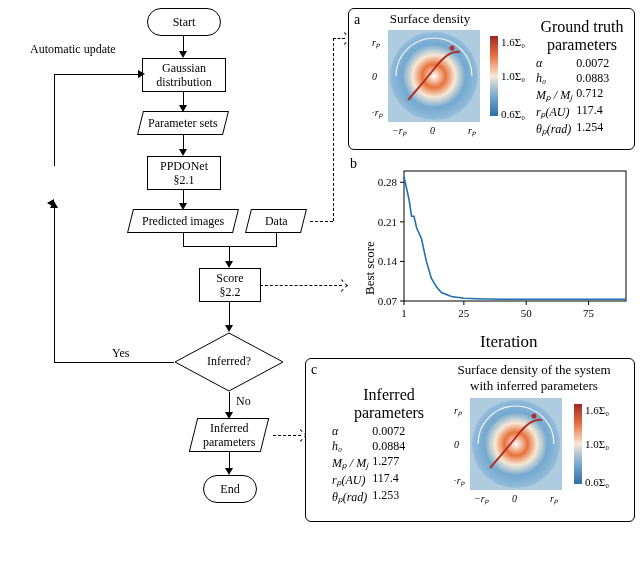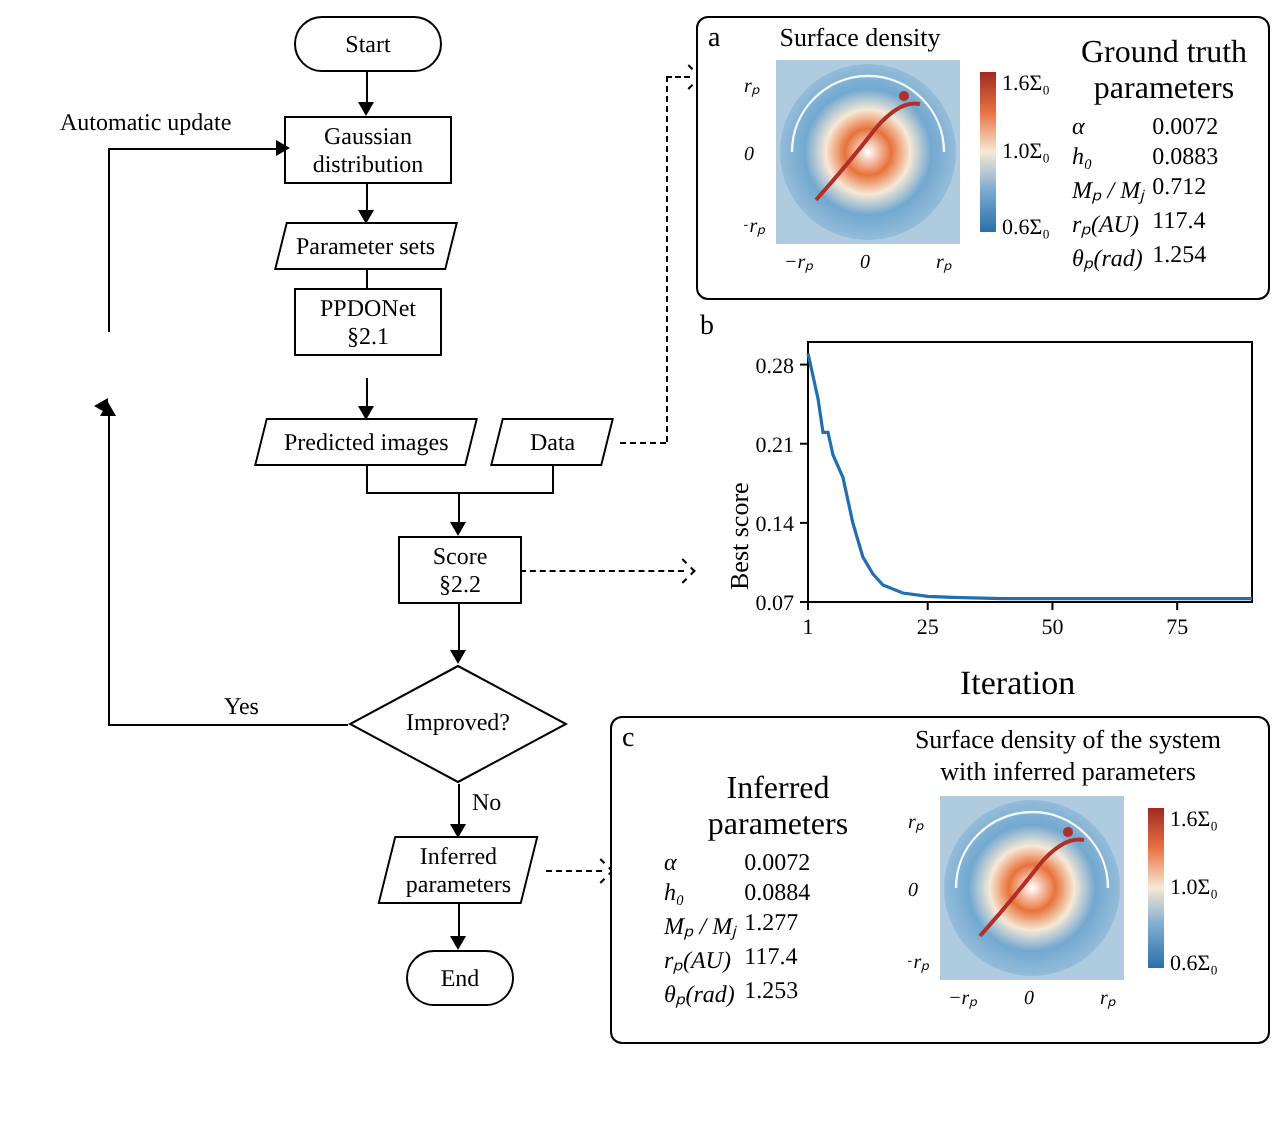--- a/index.html
+++ b/index.html
@@ -60,21 +60,21 @@
 <div class="ah" style="left:179px;top:105px"></div>
 
 <div class="node" style="left:140px;top:112px;width:86px;height:22px">
   <div class="par" style="width:86px;height:22px;display:flex;align-items:center;justify-content:center">
         <div>Parameter sets</div>
       </div>
 </div>
 <div class="arr v" style="left:183px;top:135px;height:16px"></div>
 <div class="ah" style="left:179px;top:149px"></div>
 
-<div class="node rect" style="left:147px;top:144px;width:72px;height:32px;white-space:pre-line"><span>PPDONet
+<div class="node rect" style="left:147px;top:156px;width:72px;height:32px;white-space:pre-line"><span>PPDONet
 §2.1</span></div>
 <div class="arr v" style="left:183px;top:189px;height:16px"></div>
 <div class="ah" style="left:179px;top:203px"></div>
 
 <div class="node" style="left:130px;top:210px;width:106px;height:22px">
   <div class="par" style="width:106px;height:22px;display:flex;align-items:center;justify-content:center">
         <div>Predicted images</div>
       </div>
 </div>
 
@@ -92,35 +92,35 @@
 
 <div class="node rect" style="left:199px;top:268px;width:60px;height:32px;white-space:pre-line"><span>Score
 §2.2</span></div>
 <div class="arr v" style="left:229px;top:301px;height:26px"></div>
 <div class="ah" style="left:225px;top:325px"></div>
 
 <div class="diamond" style="left:174px;top:332px">
   <svg viewBox="0 0 110 60">
         <polygon points="55,1 109,30 55,59 1,30" fill="#fff" stroke="#000" stroke-width="1"></polygon>
       </svg>
-  <div class="dlbl">Improved?</div>
+  <div class="dlbl">Inferred?</div>
 </div>
 
 <div class="arr h" style="left:54px;top:362px;width:120px"></div>
 <div class="elabel" style="left:112px;top:346px">Yes</div>
 <div class="arr v" style="left:54px;top:203px;height:160px"></div>
 <div class="al" style="left:47px;top:199px"></div>
 
 
 <div style="position:absolute;left:50px;top:201px;width:0;height:0;border-left:4px solid transparent;border-right:4px solid transparent;border-bottom:7px solid #000"></div>
 
 <div class="arr v" style="left:54px;top:74px;height:92px"></div>
 <div class="arr h" style="left:54px;top:74px;width:86px"></div>
 <div class="ar" style="left:138px;top:70px"></div>
-<div class="elabel" style="left:30px;top:54px">Automatic update</div>
+<div class="elabel" style="left:30px;top:42px">Automatic update</div>
 
 <div class="arr v" style="left:229px;top:392px;height:22px"></div>
 <div class="ah" style="left:225px;top:412px"></div>
 <div class="elabel" style="left:236px;top:394px">No</div>
 
 <div class="node" style="left:193px;top:419px;width:72px;height:32px">
   <div class="par" style="width:72px;height:32px;display:flex;align-items:center;justify-content:center;white-space:pre-line"><div>Inferred
 parameters</div></div>
 </div>
 <div class="arr v" style="left:229px;top:452px;height:18px"></div>

